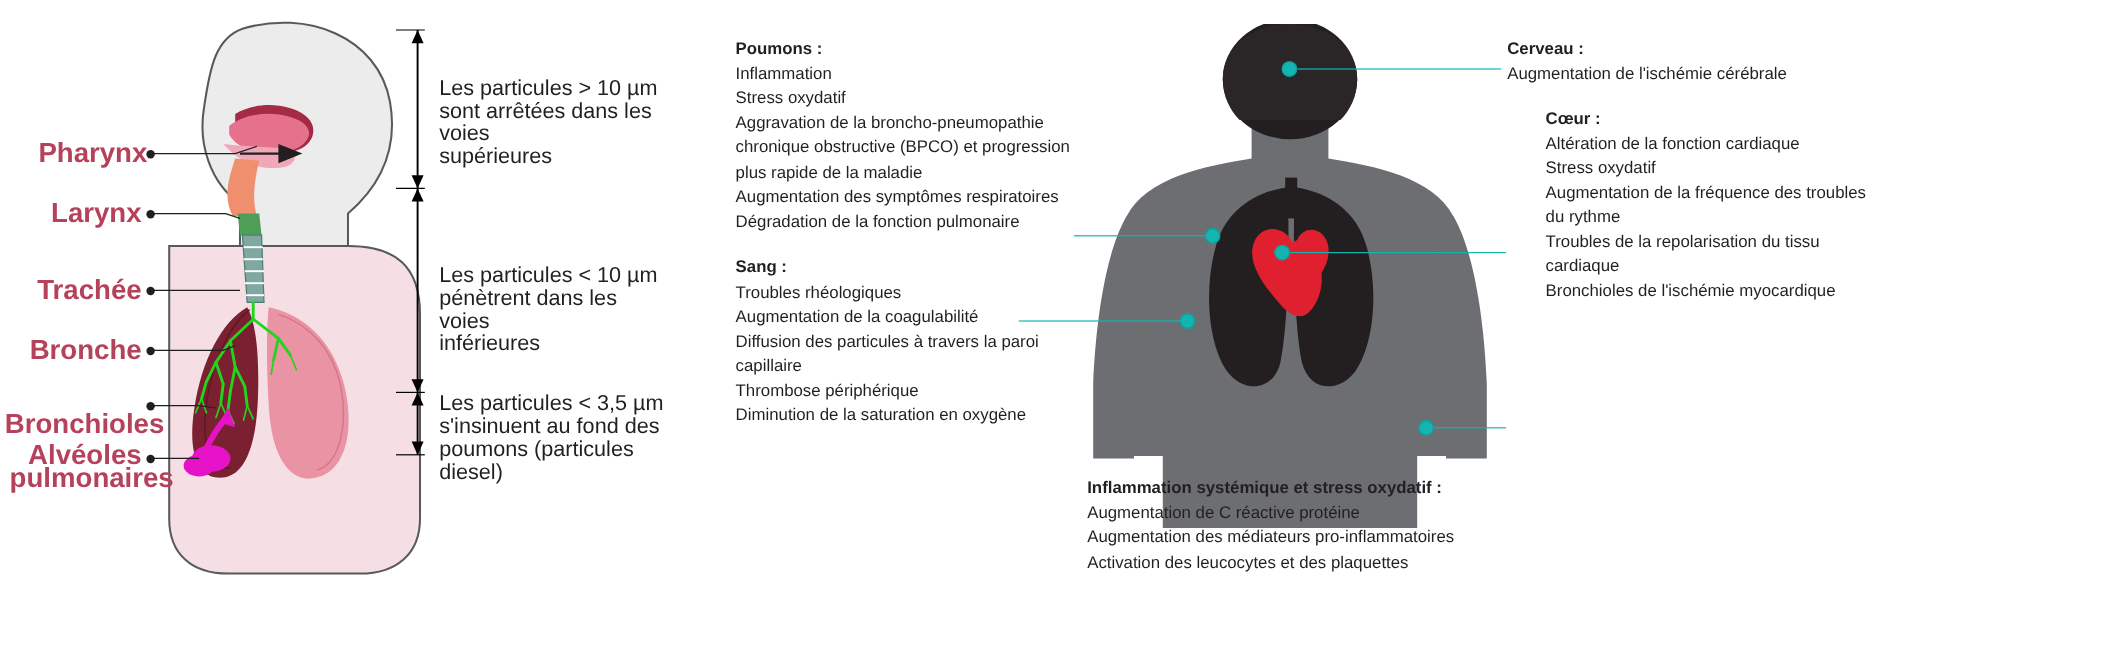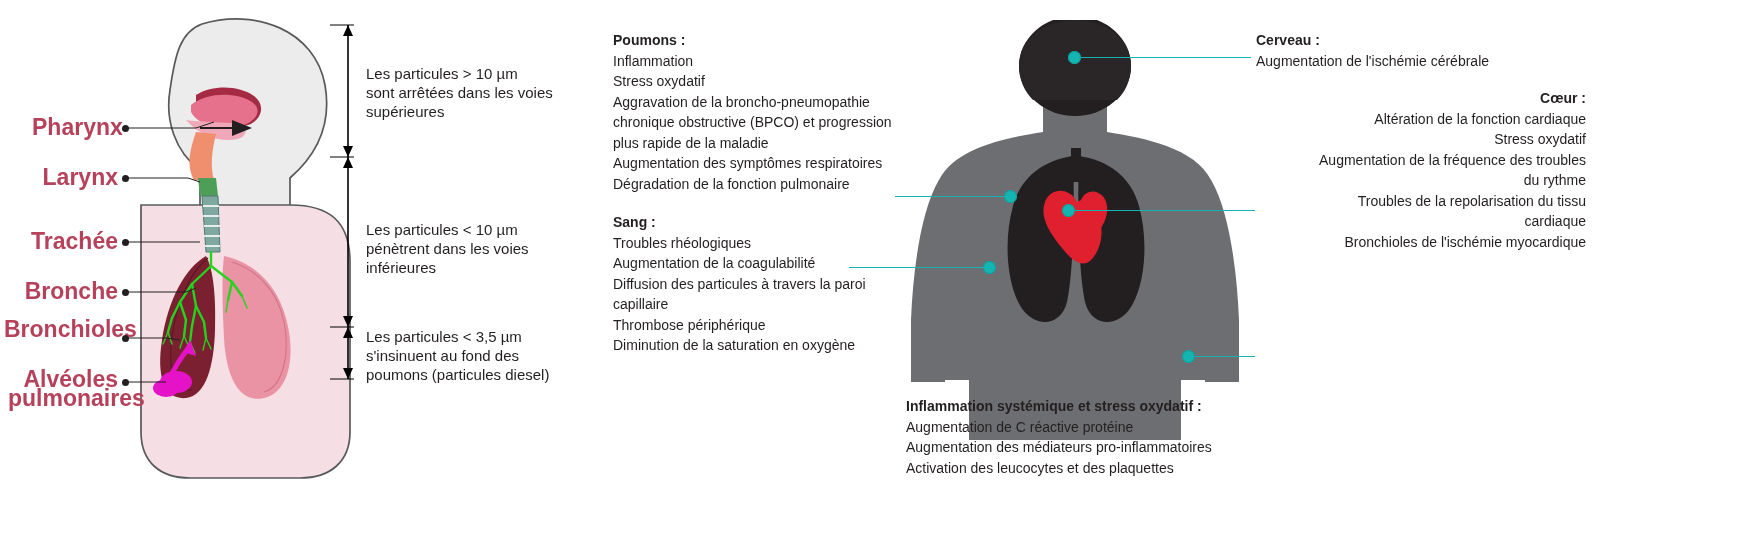--- a/index.html
+++ b/index.html
@@ -39,21 +39,21 @@
   }
   .anat-label.two-line { white-space: normal; width: 110px; }
   .lead-dot {
     position: absolute;
     width: 7px; height: 7px;
     border-radius: 50%;
     background: #231f20;
   }
   .range-text {
     position: absolute;
-    font-size: 15px;
+    font-size: 18px;
     line-height: 19px;
     color: #231f20;
   }
 
   
   #right-panel {
     position: absolute;
     left: 620px; top: 0;
     width: 1132px; height: 551px;
   }
@@ -184,21 +184,21 @@
     <div class="anat-label" style="left:20px; top:232px; width:98px;">
       <span>Trachée</span>
     </div>
     <div class="lead-dot" style="left:122px; top:239px;"></div>
 
     <div class="anat-label" style="left:20px; top:282px; width:98px;">
       <span>Bronche</span>
     </div>
     <div class="lead-dot" style="left:122px; top:289px;"></div>
 
-    <div class="anat-label" style="left:4px; top:320px; width:114px;">
+    <div class="anat-label" style="left:4px; top:344px; width:114px;">
       <span>Bronchioles</span>
     </div>
     <div class="lead-dot" style="left:122px; top:335px;"></div>
 
     <div class="anat-label two-line" style="left:8px; top:370px; width:110px;">
       <span>Alvéoles pulmonaires</span>
     </div>
     <div class="lead-dot" style="left:122px; top:379px;"></div>
 
     <svg width="200" height="470" viewBox="0 0 200 470" style="position:absolute; left:330px; top:14px;">
@@ -301,21 +301,21 @@
       <div>capillaire</div>
       <div>Thrombose périphérique</div>
       <div>Diminution de la saturation en oxygène</div>
     </div>
 
     <div class="txtblock" style="left:636px; top:30px; width:320px;">
       <div class="hdr">Cerveau :</div>
       <div>Augmentation de l'ischémie cérébrale</div>
     </div>
 
-    <div class="txtblock" style="left:636px; top:88px; width:330px;text-align:right;">
+    <div class="txtblock" style="left:668px; top:88px; width:330px;">
       <div class="hdr">Cœur :</div>
       <div>Altération de la fonction cardiaque</div>
       <div>Stress oxydatif</div>
       <div>Augmentation de la fréquence des troubles</div>
       <div>du rythme</div>
       <div>Troubles de la repolarisation du tissu</div>
       <div>cardiaque</div>
       <div>Bronchioles de l'ischémie myocardique</div>
     </div>
 

